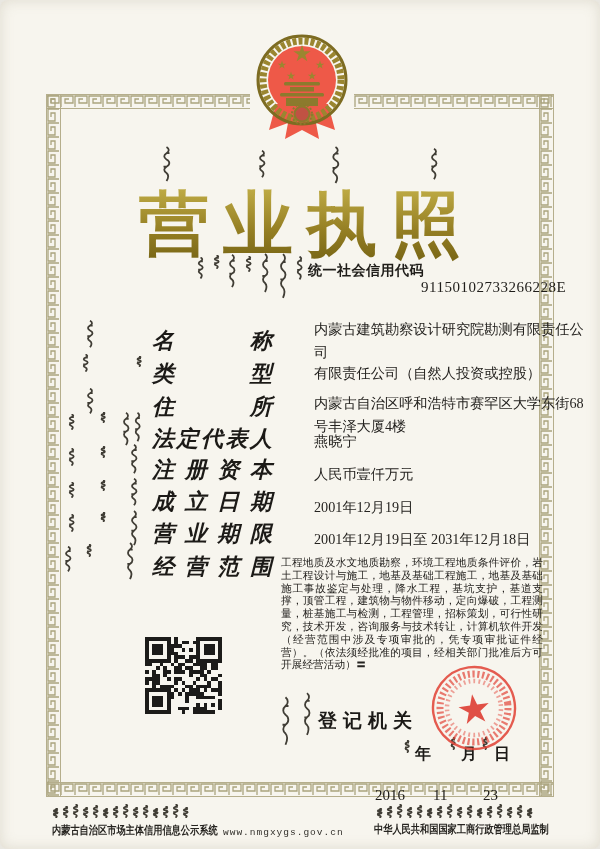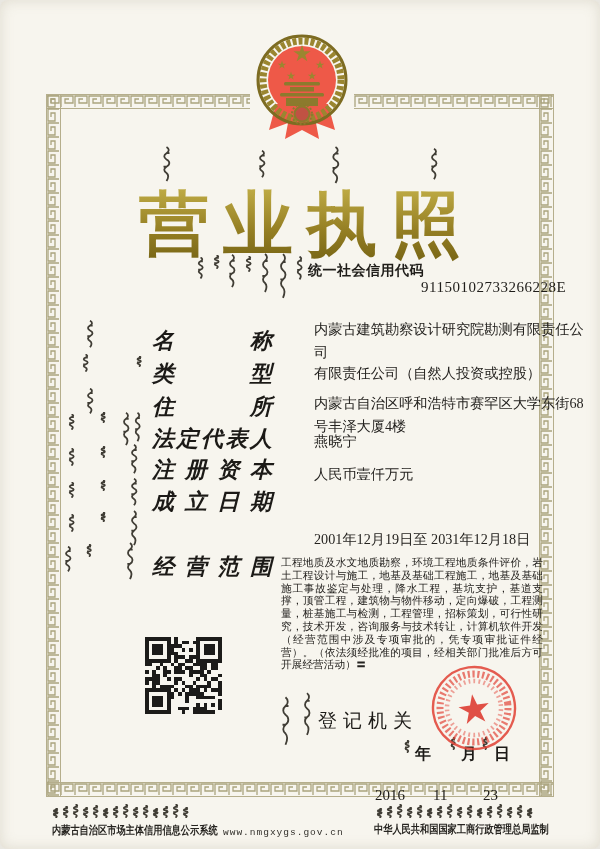--- a/index.html
+++ b/index.html
@@ -15,21 +15,21 @@
          background:linear-gradient(180deg,#c9b64d 0%,#957f24 55%,#6e5d10 100%);
          -webkit-background-clip:text;background-clip:text;color:#8c7920;-webkit-text-fill-color:transparent;
          font-family:"Liberation Sans","DejaVu Sans",sans-serif;}
   .clabel{font-size:14px;font-weight:bold;color:#201e1a;letter-spacing:.5px;text-align:right;}
   .ccode{font-family:"Liberation Serif","DejaVu Serif",serif;font-size:15px;color:#1f1d1a;letter-spacing:.5px;}
   .lbl{font-size:22px;color:#1c1a17;width:120px;text-align:justify;text-align-last:justify;
        font-family:"Liberation Serif","DejaVu Serif",serif;font-weight:600;font-style:italic;}
   .val{font-family:"Liberation Serif","DejaVu Serif",serif;font-size:14.2px;line-height:23px;color:#24221f;margin-left:34px;}
   .scope{font-family:"Liberation Serif","DejaVu Serif",serif;font-size:10.7px;line-height:12.8px;color:#24221f;
          text-align:justify;}
-  .reg{font-size:19px;font-weight:normal;letter-spacing:6px;color:#1c1a17;
+  .reg{font-size:19px;font-weight:bold;letter-spacing:6px;color:#1c1a17;
        font-family:"Liberation Serif","DejaVu Serif",serif;}
   .dchar{font-family:"Liberation Serif","DejaVu Serif",serif;font-size:16px;font-weight:600;color:#1c1a17;}
   .dnum{font-family:"Liberation Serif","DejaVu Serif",serif;font-size:15px;color:#1c1a17;margin-top:27px;}
   .fzh{font-size:11.5px;font-weight:bold;color:#262420;white-space:nowrap;transform:scaleX(.8);transform-origin:left bottom;}
   .furl{font-family:"Liberation Mono","DejaVu Sans Mono",monospace;font-size:9.5px;color:#33312c;letter-spacing:1px;}
   .qr{image-rendering:pixelated;}
 </style>
 </head>
 <body>
 
@@ -176,30 +176,32 @@
   <svg class="mg" style="left:68px;top:482px" width="7" height="16">
       <use href="#mgsym"></use>
     </svg>
   <svg class="mg" style="left:100px;top:480px" width="6" height="11">
       <use href="#mgsym"></use>
     </svg>
   <svg class="mg" style="left:130px;top:478px" width="8" height="28">
       <use href="#mgsym"></use>
     </svg>
   <span class="abs lbl" style="left:152px;top:487px">成立日期</span>
+  <span class="abs val" style="left:280px;top:496px;width:272px">2001年12月19日</span>
 
   <svg class="mg" style="left:68px;top:514px" width="7" height="18">
       <use href="#mgsym"></use>
     </svg>
   <svg class="mg" style="left:100px;top:512px" width="6" height="10">
       <use href="#mgsym"></use>
     </svg>
   <svg class="mg" style="left:130px;top:510px" width="8" height="36">
       <use href="#mgsym"></use>
     </svg>
+  <span class="abs lbl" style="left:152px;top:519px">营业期限</span>
   <span class="abs val" style="left:280px;top:528px;width:272px">2001年12月19日至 2031年12月18日</span>
 
   <svg class="mg" style="left:64px;top:546px" width="8" height="26">
       <use href="#mgsym"></use>
     </svg>
   <svg class="mg" style="left:86px;top:544px" width="6" height="13">
       <use href="#mgsym"></use>
     </svg>
   <svg class="mg" style="left:126px;top:542px" width="8" height="38">
       <use href="#mgsym"></use>

